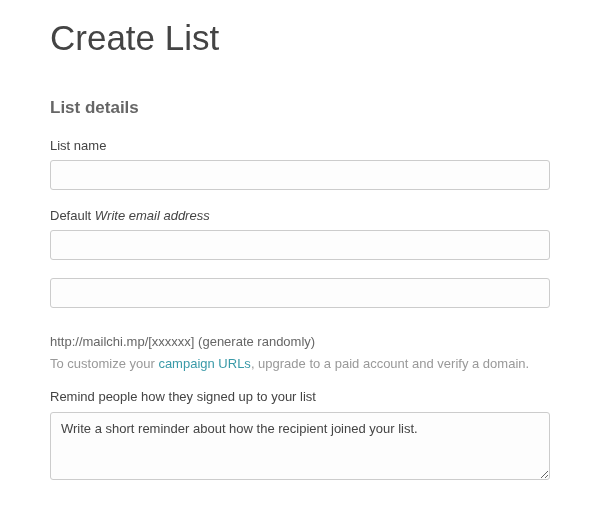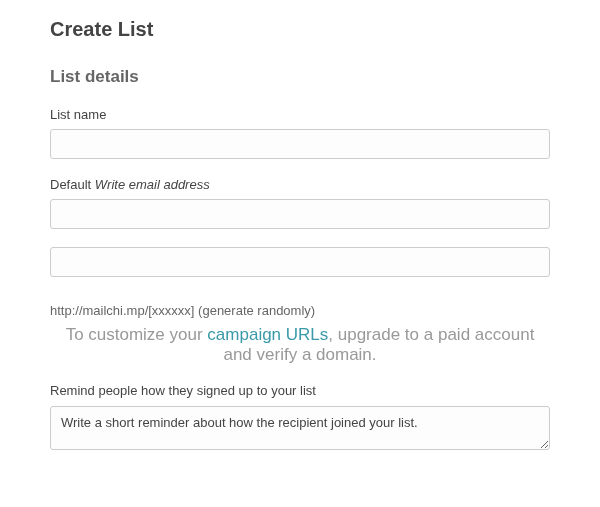--- a/index.html
+++ b/index.html
@@ -5,24 +5,24 @@
     * { box-sizing: border-box; margin: 0; padding: 0; }
     body {
       font-family: "Helvetica Neue", Helvetica, Arial, sans-serif;
       background: #fff;
       color: #444;
       width: 600px;
       height: 507px;
       padding: 18px 50px 0 50px;
     }
     .page-title {
-      font-size: 20px;
-      font-weight: 700;
+      font-size: 35px;
+      font-weight: 400;
       color: #444;
-      margin-bottom: 26px;
+      margin-bottom: 40px;
     }
     .section-title {
       font-size: 17px;
       color: #666;
       font-weight: 600;
       margin-bottom: 20px;
     }
     .field {
       margin-bottom: 18px;
     }
@@ -51,34 +51,33 @@
       font-weight: 400;
     }
     .url-line {
       font-size: 13px;
       color: #666;
       margin-bottom: 7px;
       font-weight: 300;
       margin-top: 26px;
     }
     .help-line {
-      font-size: 17px;
+      font-size: 13px;
       color: #999;
       margin-bottom: 16px;
       font-weight: 400;
-      text-align: center;
     }
     .help-line a {
       color: #3a9aa8;
       text-decoration: none;
       font-weight: 500;
     }
     .textarea {
       width: 100%;
-      height: 44px;
+      height: 68px;
       border: 1px solid #ccc;
       border-radius: 3px;
       padding: 8px 10px;
       font-size: 13px;
       font-family: inherit;
       color: #444;
       resize: vertical;
       background: #fdfdfd;
     }
     .label-plain { font-weight: 400; }

